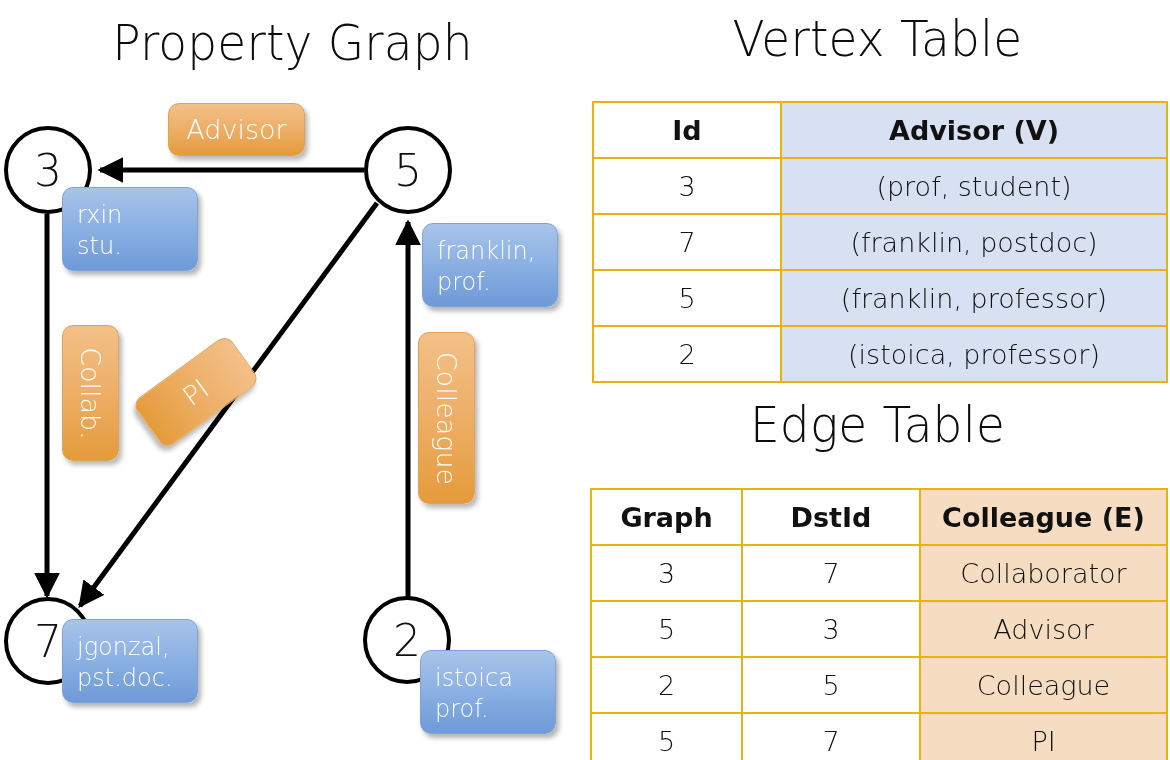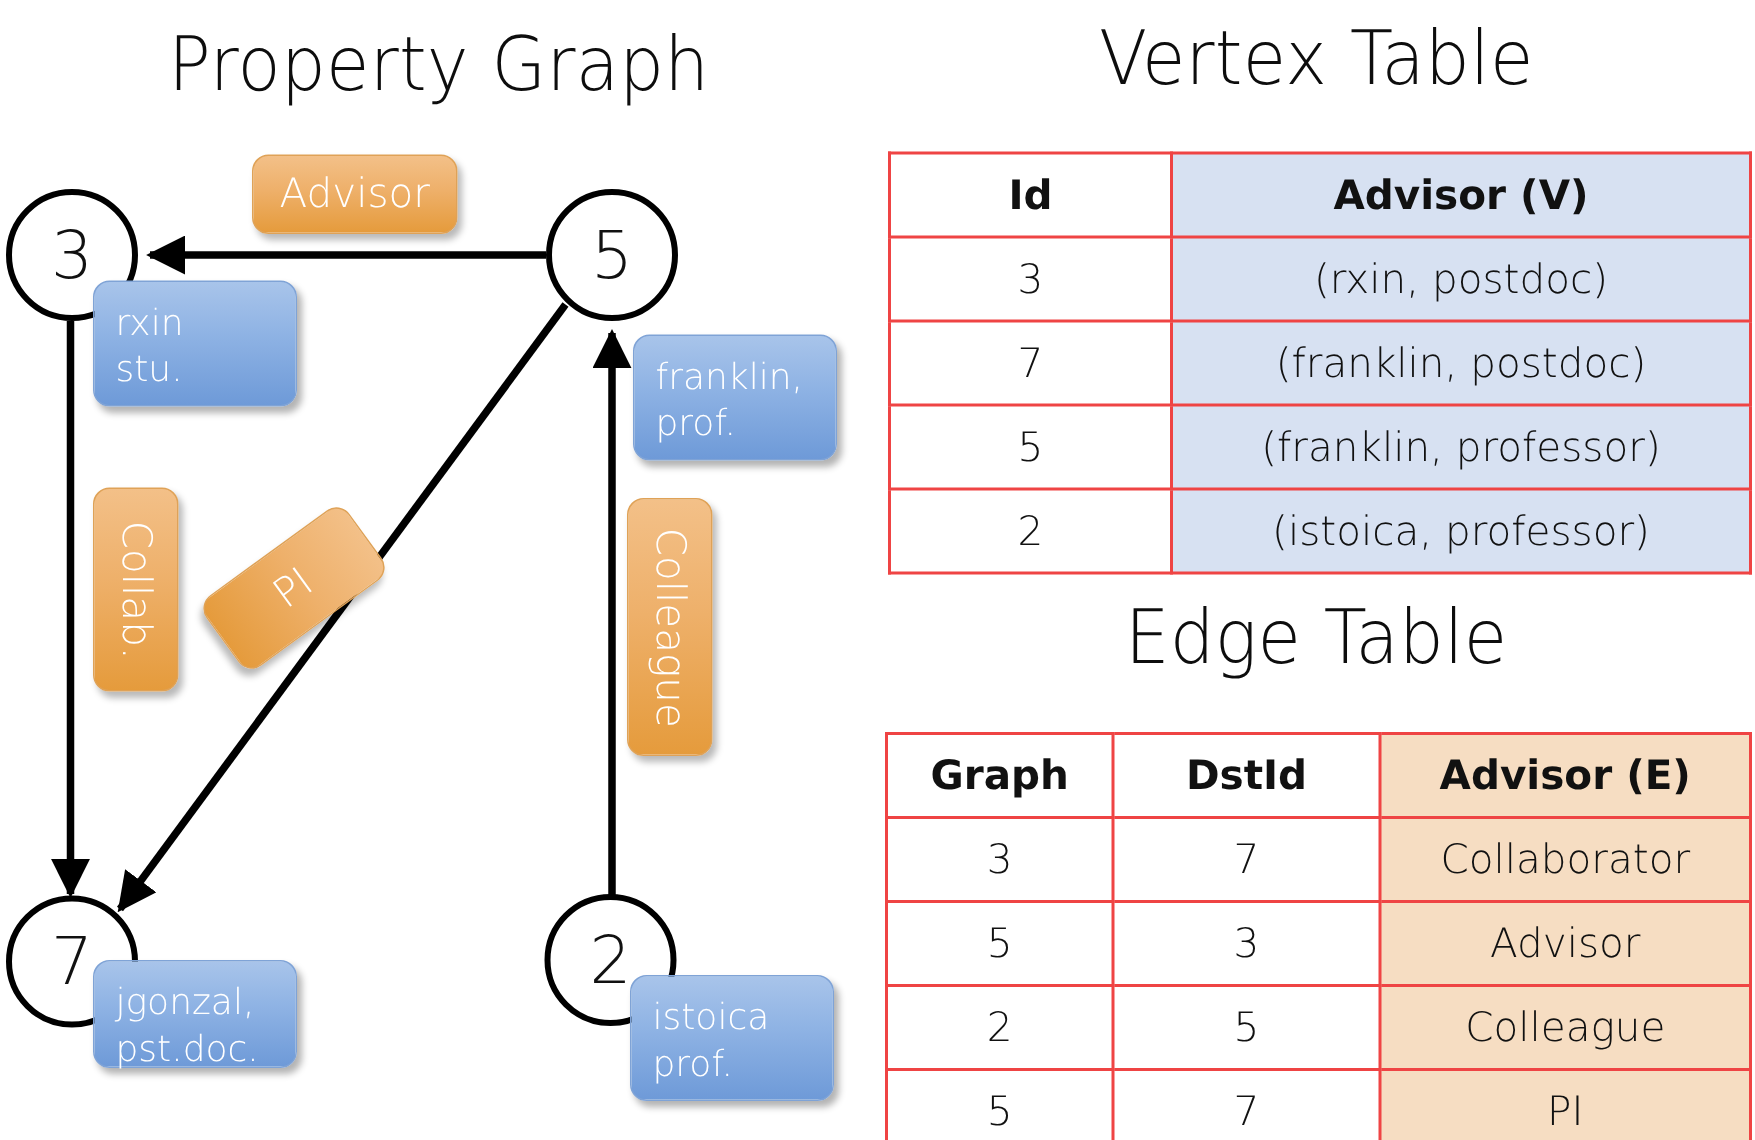--- a/index.html
+++ b/index.html
@@ -106,21 +106,21 @@
   #edge-title   { left: 585px; top: 400px; width: 585px; text-align: center; }
 
   table.grid {
     position: absolute;
     border-collapse: collapse;
     table-layout: fixed;
     font-family: "DejaVu Sans", sans-serif;
     font-weight: 300;
   }
   table.grid td, table.grid th {
-    border: 2px solid #ef4444;
+    border: 2px solid #eab308;
     text-align: center;
     vertical-align: middle;
     padding: 0;
     height: 54px;
     font-weight: 300;
     font-size: 27px;
     color: #111;
     background: #ffffff;
   }
   table.grid th {
@@ -172,21 +172,21 @@
     <span>7</span>
   </div>
   <div class="vnode" style="left:363px; top:596px;">
     <span>2</span>
   </div>
 
   <div class="vbox" style="left:62px; top:187px; width:136px; height:84px;">rxin
 stu.</div>
   <div class="vbox" style="left:422px; top:187px; width:136px; height:84px;margin-top:36px;">franklin,
 prof.</div>
-  <div class="vbox" style="left:62px; top:640px; width:136px; height:72px;">jgonzal,
+  <div class="vbox" style="left:62px; top:619px; width:136px; height:84px;">jgonzal,
 pst.doc.</div>
   <div class="vbox" style="left:420px; top:650px; width:136px; height:84px;">istoica
 prof.</div>
 
   <div class="ebox" style="left:168px; top:103px; width:137px; height:53px;">
     <span class="lbl">Advisor</span>
   </div>
 
   <div class="ebox rot90" style="left:62px; top:325px; width:57px; height:136px;">
     <span class="lbl">Collab.</span>
@@ -210,21 +210,21 @@
     </colgroup>
   <thead>
     <tr>
       <th>Id</th>
       <th class="cell-v">Advisor (V)</th>
     </tr>
   </thead>
   <tbody>
     <tr>
       <td>3</td>
-      <td class="cell-v">(rxin, postdoc)</td>
+      <td class="cell-v">(prof, student)</td>
     </tr>
     <tr>
       <td>7</td>
       <td class="cell-v">(franklin, postdoc)</td>
     </tr>
     <tr>
       <td>5</td>
       <td class="cell-v">(franklin, professor)</td>
     </tr>
     <tr>
@@ -239,21 +239,21 @@
 <table class="grid" id="edge-table">
   <colgroup>
       <col class="c-src">
       <col class="c-dst">
       <col class="c-prop">
     </colgroup>
   <thead>
     <tr>
       <th>Graph</th>
       <th>DstId</th>
-      <th class="cell-e">Advisor (E)</th>
+      <th class="cell-e">Colleague (E)</th>
     </tr>
   </thead>
   <tbody>
     <tr>
       <td>3</td>
       <td>7</td>
       <td class="cell-e">Collaborator</td>
     </tr>
     <tr>
       <td>5</td>

